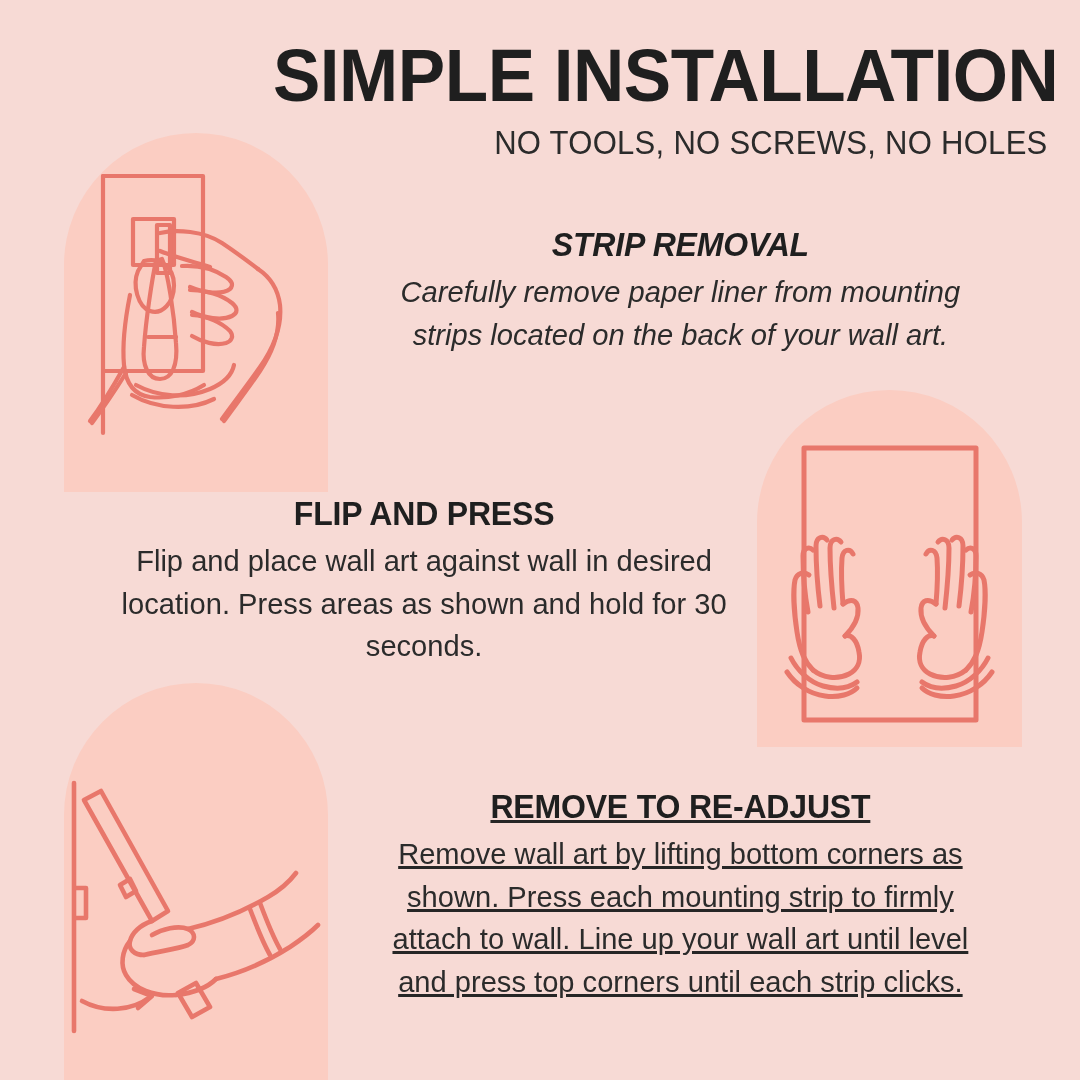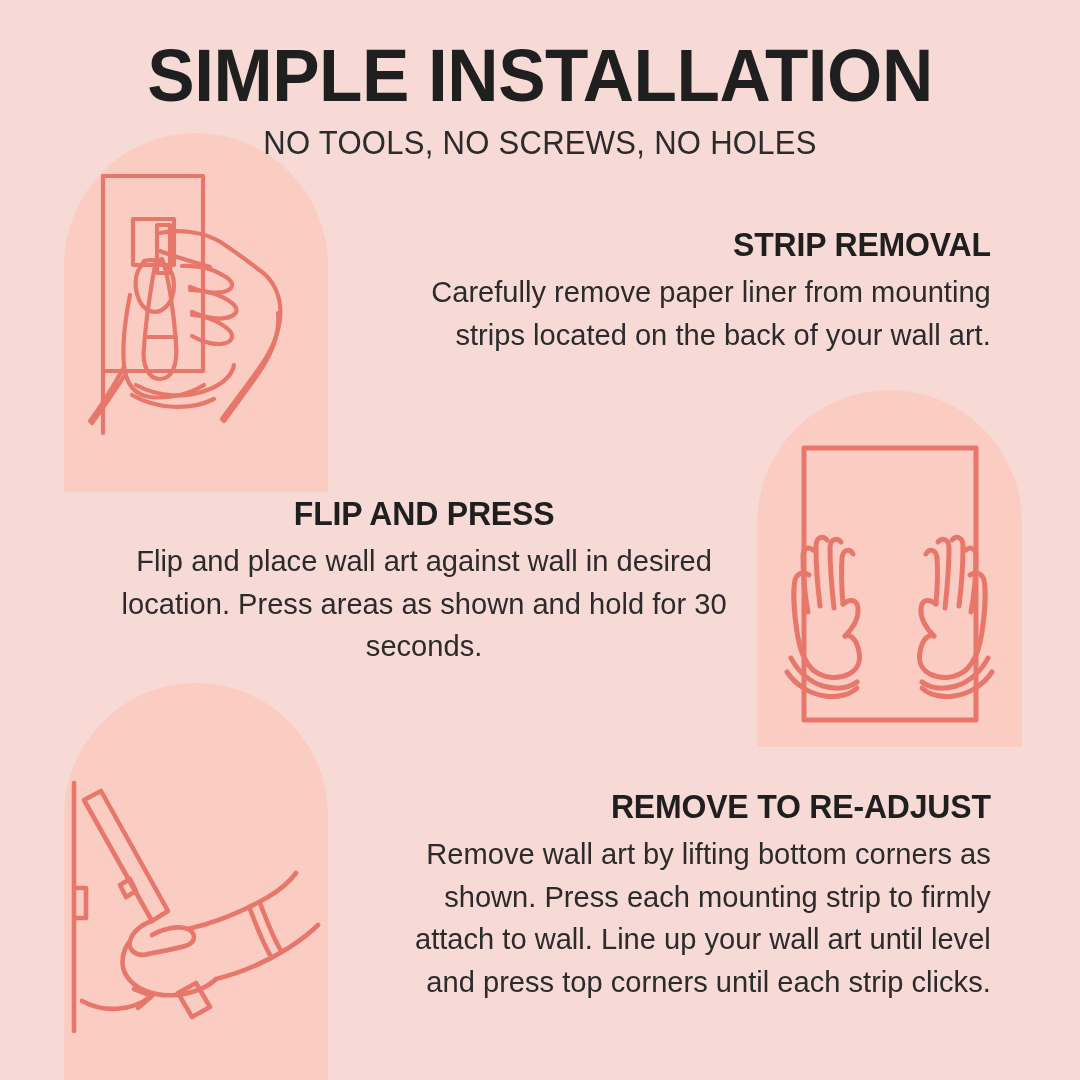--- a/index.html
+++ b/index.html
@@ -14,21 +14,21 @@
     font-family:"Liberation Sans", sans-serif;
     position:relative;
     color:#262626;
   }
 
   
   .header {
     position:absolute;
     left:0; top:42px;
     width:1080px;
-    text-align:center;
+    text-align:right;
     z-index:5;
   }
   .title {
     font-size:74px;
     line-height:0.92;
     font-weight:bold;
     letter-spacing:-0.5px;
     color:#1f1f1f;
     transform:scaleX(0.96);
     white-space:nowrap;
@@ -73,24 +73,24 @@
   .step p {
     margin-top:10px;
     font-size:30px;
     font-weight:300;
     line-height:1.42;
     color:#2b2b2b;
     transform:scaleX(0.97);
     transform-origin:left center;
   }
 
-  #step-strip-removal { left:370px; top:228px; width:640px; text-align:right; }
+  #step-strip-removal { left:370px; top:228px; width:640px; text-align:center;font-style:italic; }
   #step-flip-press    { left:78px;  top:497px; width:672px; text-align:center; }
   #step-flip-press h2, #step-flip-press p { transform-origin:right center; }
-  #step-readjust      { left:370px; top:790px; width:640px; text-align:right; }
+  #step-readjust      { left:370px; top:790px; width:640px; text-align:center;text-decoration:underline; }
 </style>
 </head>
 <body>
 
 <div class="header">
   <div class="title">SIMPLE INSTALLATION</div>
   <div class="subtitle">NO TOOLS, NO SCREWS, NO HOLES</div>
 </div>
 
 <div class="arch" id="panel-strip-removal">

